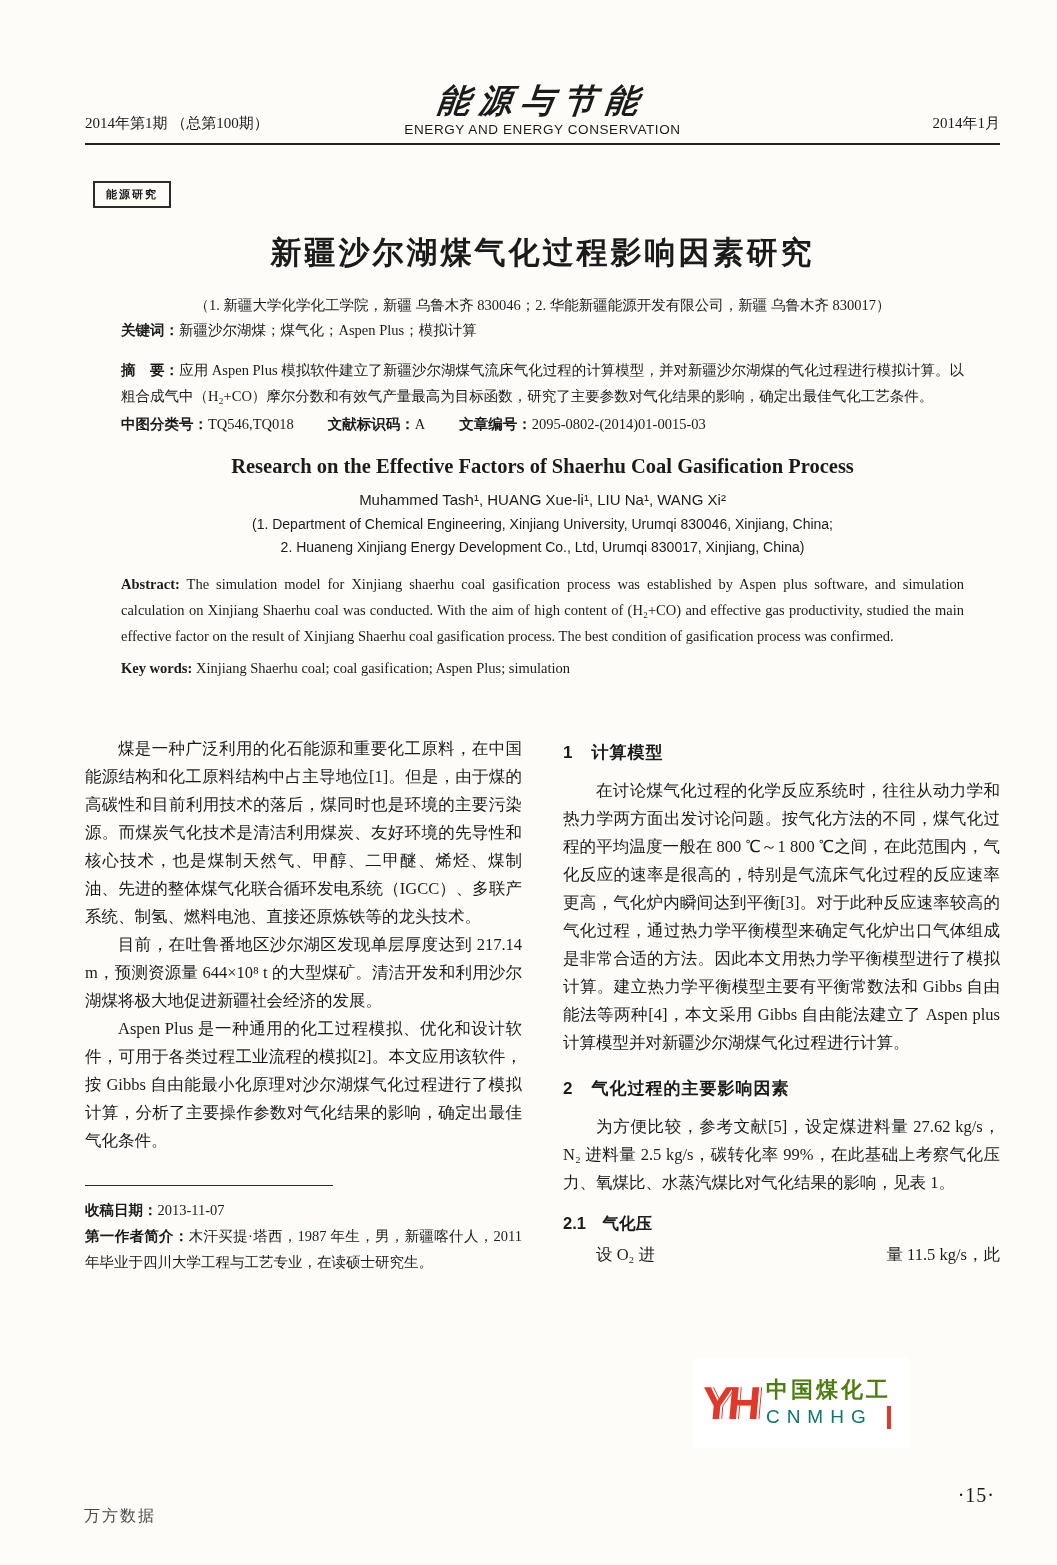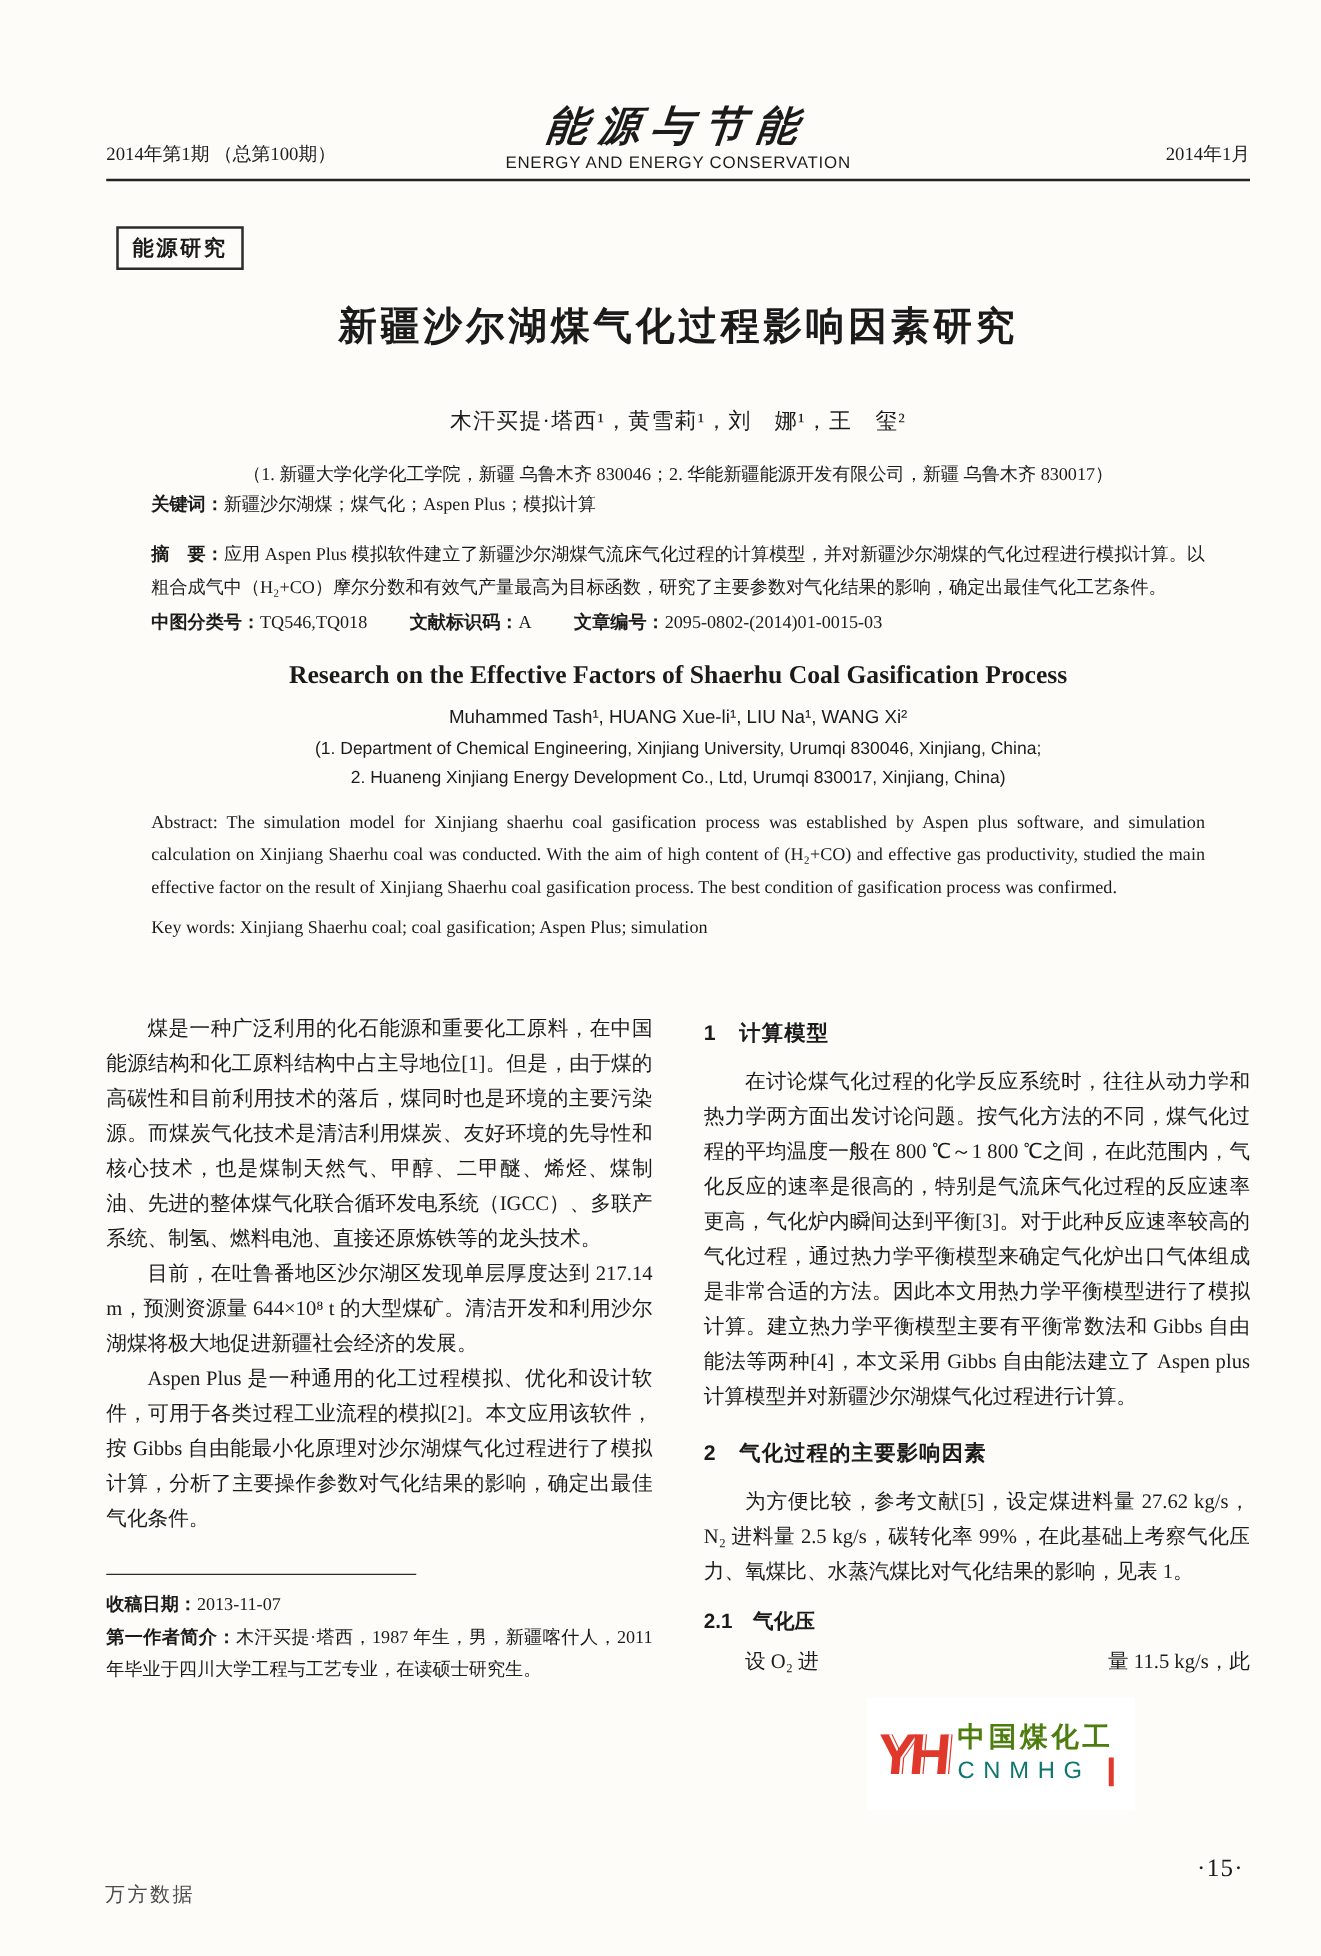--- a/index.html
+++ b/index.html
@@ -41,21 +41,21 @@
 
   .content { padding: 0 57px 0 85px; }
 
   
   .section-badge {
     display: inline-block;
     margin: 36px 0 0 8px;
     border: 2px solid #2b2b2b;
     padding: 4px 11px;
     font-family: "Liberation Sans", sans-serif;
-    font-weight: bold; font-size: 17px; letter-spacing: 2px;
+    font-weight: bold; font-size: 11px; letter-spacing: 2px;
   }
   .title-cn {
     margin: 24px 0 0 0;
     text-align: center;
     font-family: "Liberation Sans", sans-serif;
     font-weight: 700; font-size: 31px; letter-spacing: 3px;
   }
   .authors-cn {
     margin-top: 42px; text-align: center;
     font-size: 17.5px; letter-spacing: 1px;
@@ -83,21 +83,21 @@
   .authors-en {
     margin-top: 13px; text-align: center;
     font-family: "Liberation Sans", sans-serif;
     font-size: 15px;
   }
   .affil-en {
     margin-top: 5px; text-align: center;
     font-family: "Liberation Sans", sans-serif;
     font-size: 14px; line-height: 23px;
   }
-  .en-label { font-weight: normal; }
+  .en-label { font-weight: bold; }
 
   
   .columns { display: flex; gap: 41px; margin-top: 54px; }
   .col { width: 437px; font-size: 16.5px; line-height: 28px; text-align: justify; }
   .col h3 {
     font-family: "Liberation Sans", sans-serif;
     font-size: 17px; font-weight: bold;
     letter-spacing: 1px;
     margin: 18px 0 10px 0;
   }
@@ -177,21 +177,20 @@
     <div class="hdate">2014年1月</div>
   </header>
   <div class="header-rule"></div>
 
   <div class="content">
 
     <div class="section-badge">能源研究</div>
 
     <h1 class="title-cn">新疆沙尔湖煤气化过程影响因素研究</h1>
 
-    <div class="authors-cn">木汗买提·塔西¹，黄雪莉¹，刘　娜¹，王　玺²</div>
     <div class="affil-cn">（1. 新疆大学化学化工学院，新疆 乌鲁木齐 830046；2. 华能新疆能源开发有限公司，新疆 乌鲁木齐 830017）</div>
 
     <div class="meta" style="margin-top:2px">
       <span class="zh-label">关键词：</span><span>新疆沙尔湖煤；煤气化；Aspen Plus；模拟计算</span>
     </div>
 
     <div class="meta">
       <span class="zh-label">摘　要：</span><span>应用 Aspen Plus 模拟软件建立了新疆沙尔湖煤气流床气化过程的计算模型，并对新疆沙尔湖煤的气化过程进行模拟计算。以粗合成气中（H₂+CO）摩尔分数和有效气产量最高为目标函数，研究了主要参数对气化结果的影响，确定出最佳气化工艺条件。</span>
     </div>
 

